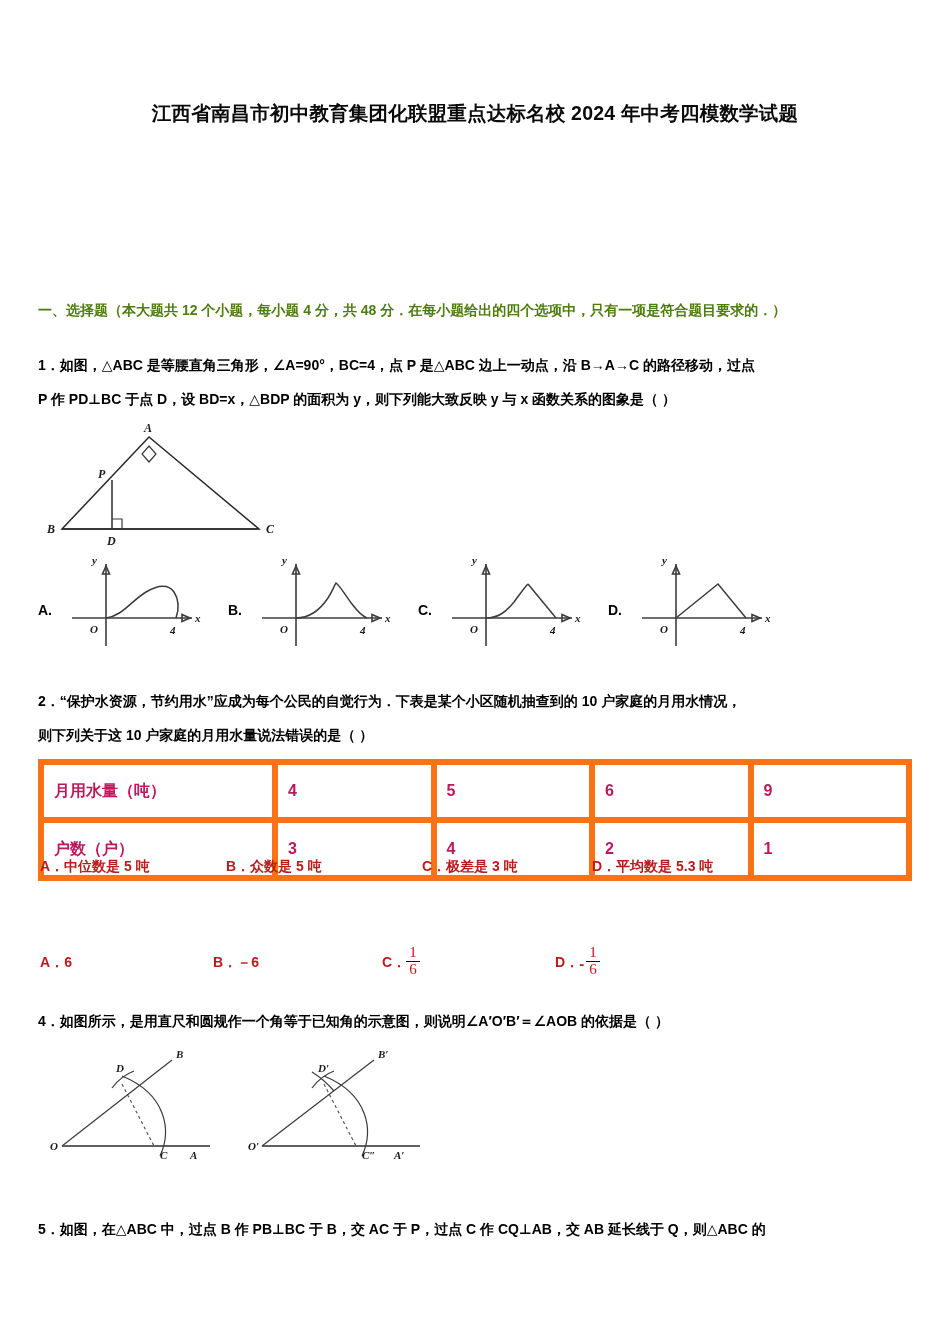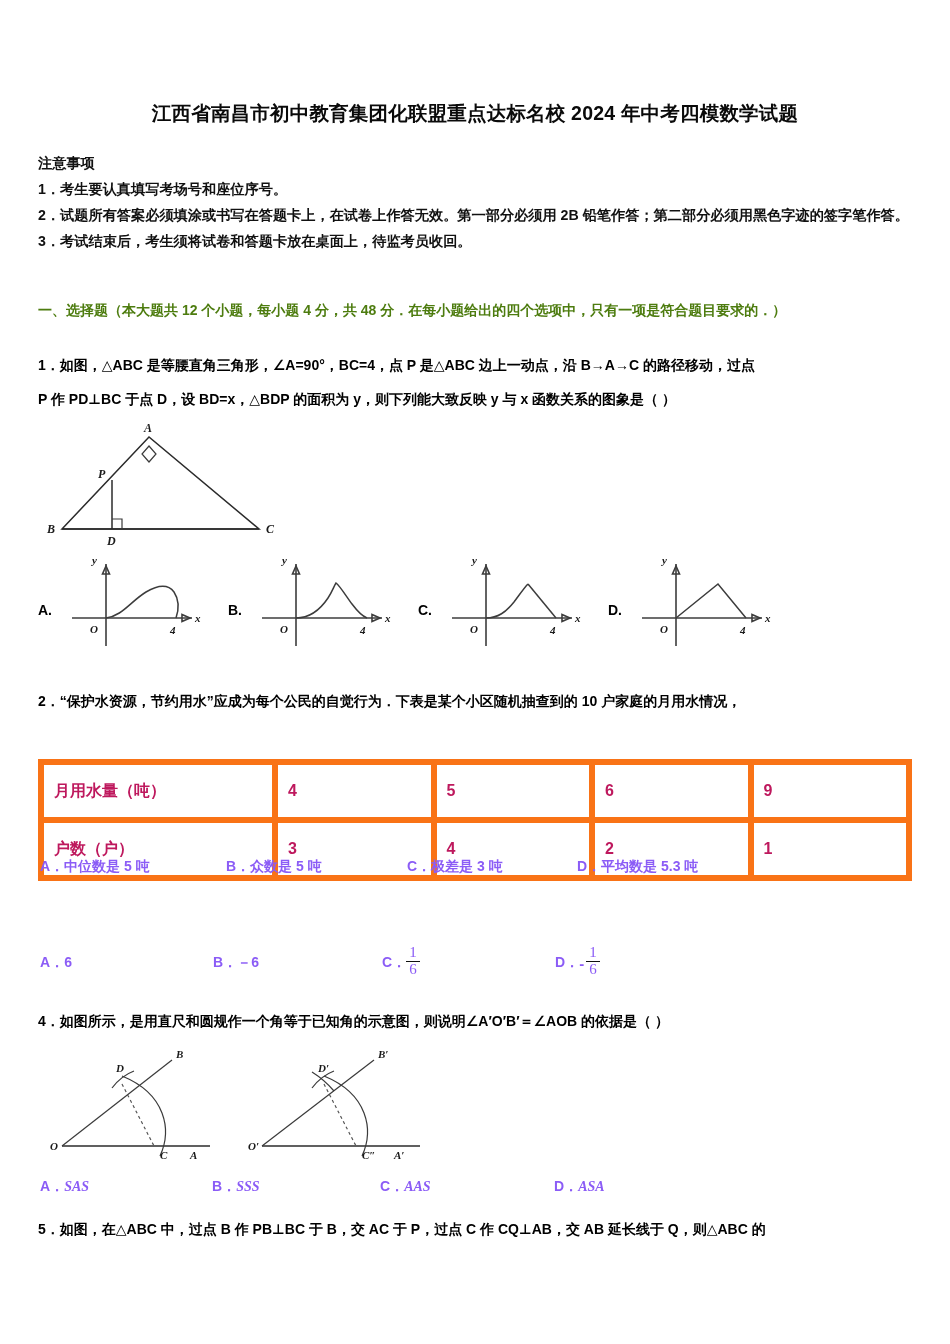--- a/index.html
+++ b/index.html
@@ -71,21 +71,21 @@
     line-height: 26px;
     color: #000000;
   }
 
   .opts {
     position: absolute;
     left: 40px;
     font-family: "Liberation Sans", "DejaVu Sans", sans-serif;
     font-weight: bold;
     font-size: 14px;
-    color: #8b5cf6;
+    color: #b91c1c;
     display: flex;
     align-items: center;
   }
   .opt { display: inline-block; }
   .opt .lbl { font-style: normal; }
   .opt-italic .val { font-style: italic; font-family: "Liberation Serif", serif; }
 
   
   .fig-tri {
     position: absolute;
@@ -183,26 +183,20 @@
     fill: #1a1a1a;
   }
 </style>
 </head>
 <body>
 
 <div class="page">
 
   <div class="doc-title">江西省南昌市初中教育集团化联盟重点达标名校 2024 年中考四模数学试题</div>
 
-  <div class="notes">
-    <div class="note-line heading">注意事项</div>
-    <div class="note-line">1．考生要认真填写考场号和座位序号。</div>
-    <div class="note-line">2．试题所有答案必须填涂或书写在答题卡上，在试卷上作答无效。第一部分必须用 2B 铅笔作答；第二部分必须用黑色字迹的签字笔作答。</div>
-    <div class="note-line">3．考试结束后，考生须将试卷和答题卡放在桌面上，待监考员收回。</div>
-  </div>
 
   <div class="section-head">一、选择题（本大题共 12 个小题，每小题 4 分，共 48 分．在每小题给出的四个选项中，只有一项是符合题目要求的．）</div>
 
   <div class="q" style="top:352px;">1．如图，△ABC 是等腰直角三角形，∠A=90°，BC=4，点 P 是△ABC 边上一动点，沿 B→A→C 的路径移动，过点</div>
   <div class="q" style="top:386px;">P 作 PD⊥BC 于点 D，设 BD=x，△BDP 的面积为 y，则下列能大致反映 y 与 x 函数关系的图象是（        ）</div>
 
   <div class="fig-tri">
     <svg width="260" height="135" viewBox="0 0 260 135">
 
       <path class="stroke" d="M18,117 L105,25 L215,117 Z"></path>
@@ -280,20 +274,21 @@
         <path class="curve" d="M42,68 L84,34 L112,68"></path>
         <text class="glyph-sm" x="28" y="14">y</text>
         <text class="glyph-sm" x="131" y="72">x</text>
         <text class="glyph-sm" x="26" y="83">O</text>
         <text class="glyph-sm" x="106" y="84">4</text>
       </svg>
     </div>
   </div>
 
   <div class="q" style="top:688px;">2．“保护水资源，节约用水”应成为每个公民的自觉行为．下表是某个小区随机抽查到的 10 户家庭的月用水情况，</div>
+  <div class="q" style="top:722px;">则下列关于这 10 户家庭的月用水量说法错误的是（        ）</div>
 
   <table class="water">
     <tbody>
       <tr>
         <td class="head">月用水量（吨）</td>
         <td>4</td>
         <td>5</td>
         <td>6</td>
         <td>9</td>
       </tr>
@@ -302,21 +297,21 @@
         <td>3</td>
         <td>4</td>
         <td>2</td>
         <td>1</td>
       </tr>
     </tbody>
   </table>
 
   <div class="opts" style="top:858px;">
     <span class="opt" style="width:186px;">A．中位数是 5 吨</span>
-    <span class="opt" style="width:181px;">B．众数是 5 吨</span>
+    <span class="opt" style="width:196px;">B．众数是 5 吨</span>
     <span class="opt" style="width:170px;">C．极差是 3 吨</span>
     <span class="opt">D．平均数是 5.3 吨</span>
   </div>
 
 
   <div class="opts" style="top:938px;height:50px;">
     <span class="opt" style="width:173px;">
       <span class="lbl">A．</span><span>6</span>
     </span>
     <span class="opt" style="width:169px;">
@@ -358,30 +353,16 @@
       <path class="stroke-thin" d="M262,42 C268,34 276,28 284,25"></path>
       <path class="stroke-thin" d="M262,26 C270,31 278,38 284,45"></path>
       <text class="glyph-sm" x="198" y="104">O′</text>
       <text class="glyph-sm" x="328" y="12">B′</text>
       <text class="glyph-sm" x="268" y="26">D′</text>
       <text class="glyph-sm" x="312" y="113">C″</text>
       <text class="glyph-sm" x="344" y="113">A′</text>
     </svg>
   </div>
 
-  <div class="opts opt-italic" style="top:1178px;">
-    <span class="opt" style="width:172px;">
-      <span class="lbl">A．</span><span class="val">SAS</span>
-    </span>
-    <span class="opt" style="width:168px;">
-      <span class="lbl">B．</span><span class="val">SSS</span>
-    </span>
-    <span class="opt" style="width:174px;">
-      <span class="lbl">C．</span><span class="val">AAS</span>
-    </span>
-    <span class="opt">
-      <span class="lbl">D．</span><span class="val">ASA</span>
-    </span>
-  </div>
 
   <div class="q" style="top:1216px;">5．如图，在△ABC 中，过点 B 作 PB⊥BC 于 B，交 AC 于 P，过点 C 作 CQ⊥AB，交 AB 延长线于 Q，则△ABC 的</div>
 
 </div>
 
 </body></html>

